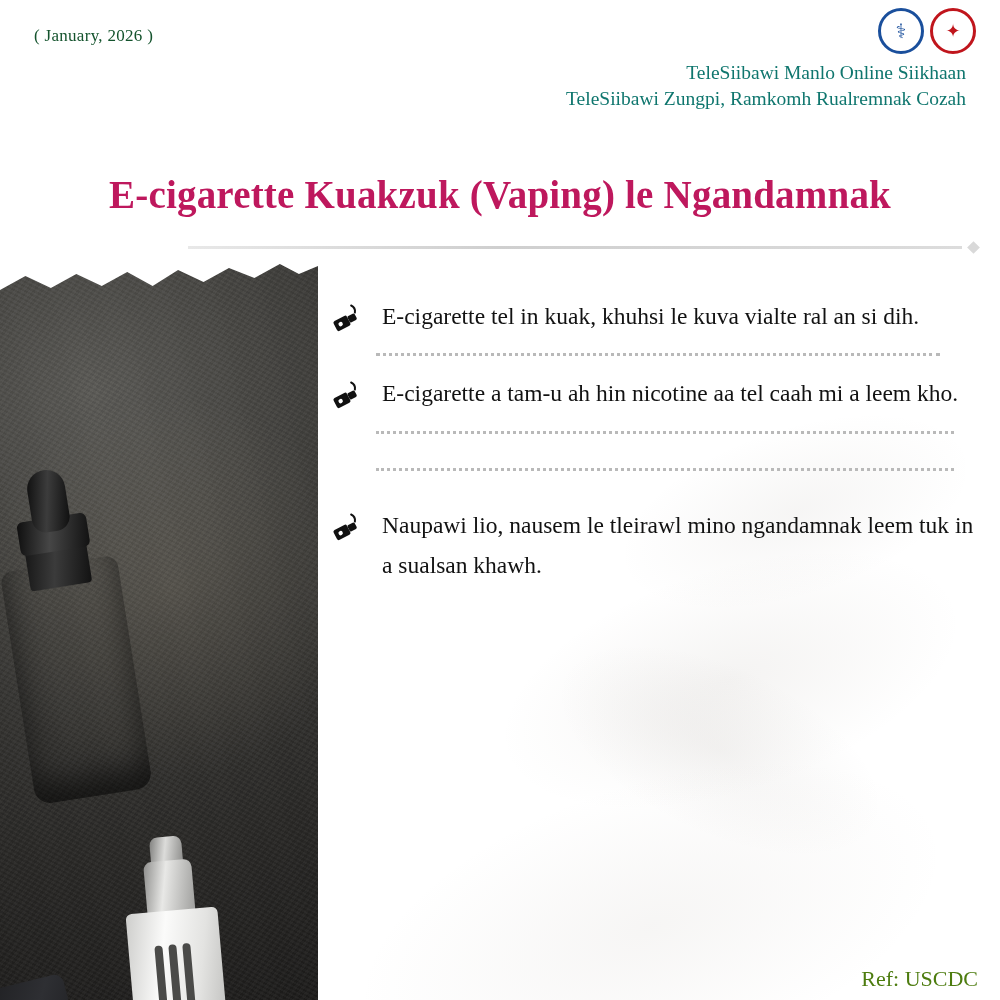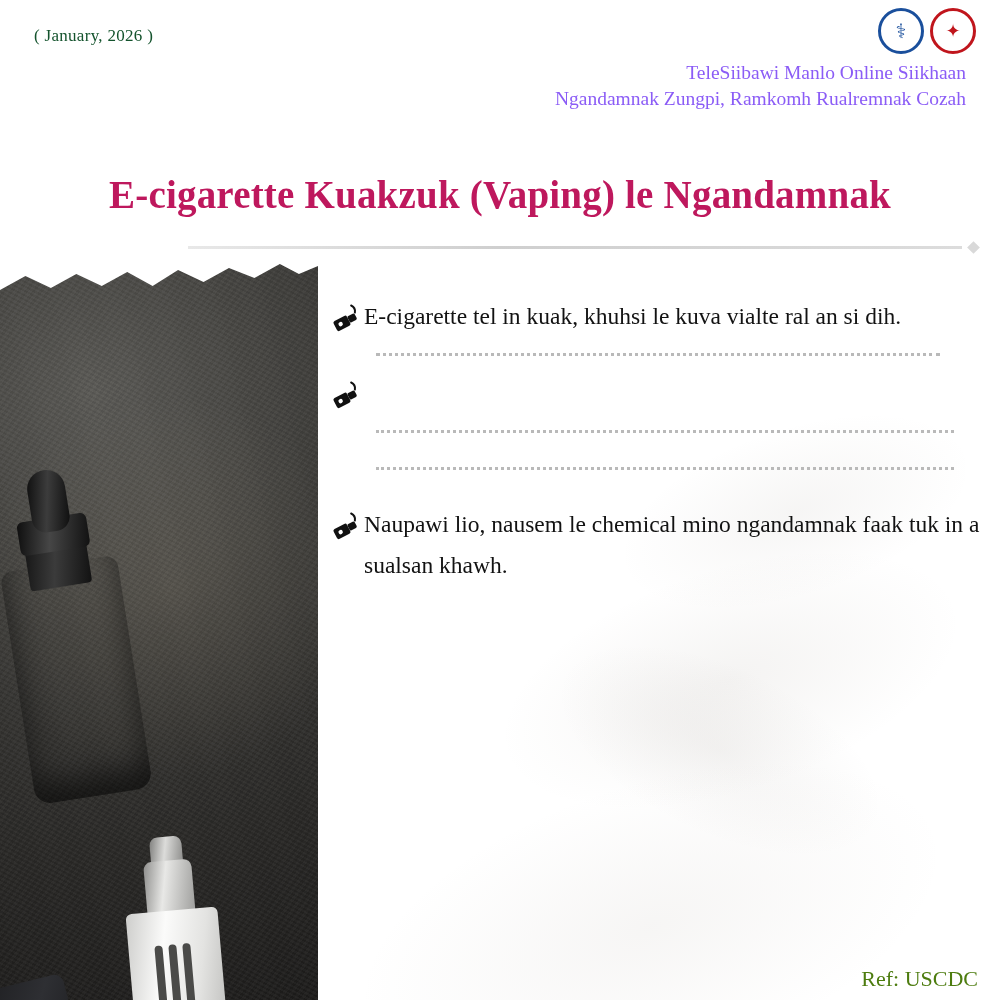--- a/index.html
+++ b/index.html
@@ -80,21 +80,21 @@
     border: 3px solid #c0151c;
   }
   .logo-red .star {
     position: absolute; left: 50%; top: 50%;
     transform: translate(-50%,-50%);
     font-size: 18px; color: #c0151c;
   }
 
   .org-line {
     font-size: 19.5px;
-    color: #8b5cf6;
+    color: #0f766e;
     line-height: 1.35;
     margin-right: 14px;
   }
 
   
   .title {
     position: absolute;
     left: 0; right: 0; top: 172px;
     text-align: center;
     font-size: 39px;
@@ -226,20 +226,21 @@
 
   
   .content {
     position: absolute;
     left: 330px; top: 296px;
     width: 650px;
   }
   .item {
     display: flex;
     align-items: flex-start;
+    gap: 18px;
   }
   .bullet-icon {
     flex: 0 0 auto;
     width: 34px; height: 34px;
     margin-top: 6px;
     position: relative;
   }
   .bullet-icon svg { display: block; }
   .item-text {
     font-size: 23.5px;
@@ -273,21 +274,21 @@
   <div class="org-block">
     <div class="logos">
       <div class="logo logo-moh">
         <span class="snake">⚕</span>
       </div>
       <div class="logo logo-red">
         <span class="star">✦</span>
       </div>
     </div>
     <div class="org-line">TeleSiibawi Manlo Online Siikhaan</div>
-    <div class="org-line">Ngandamnak Zungpi, Ramkomh Rualremnak Cozah</div>
+    <div class="org-line">TeleSiibawi Zungpi, Ramkomh Rualremnak Cozah</div>
   </div>
 
   <div class="title">E-cigarette Kuakzuk (Vaping) le Ngandamnak</div>
 
   <div class="divider">
     <div class="bar"></div>
     <div class="dia"></div>
   </div>
 
   <div class="photo">
@@ -336,38 +337,39 @@
       <span class="bullet-icon">
         <svg width="34" height="34" viewBox="0 0 34 34">
           <g transform="rotate(-28 17 17)">
             <rect x="3" y="13" width="15" height="11" rx="2" fill="#111"></rect>
             <rect x="18" y="15" width="8" height="7" rx="1.5" fill="#111"></rect>
             <circle cx="9" cy="18.5" r="2.2" fill="#fff"></circle>
             <path d="M27 15 q3 -4 0 -8" stroke="#111" stroke-width="2" fill="none" stroke-linecap="round"></path>
           </g>
         </svg>
       </span>
+      <span class="item-text">E-cigarette a tam-u ah hin nicotine aa tel caah mi a leem kho.</span>
     </div>
 
     <div class="sep wide"></div>
 
 
     <div class="sep wide" style="margin-top:34px;margin-bottom:34px;"></div>
 
     <div class="item">
       <span class="bullet-icon">
         <svg width="34" height="34" viewBox="0 0 34 34">
           <g transform="rotate(-28 17 17)">
             <rect x="3" y="13" width="15" height="11" rx="2" fill="#111"></rect>
             <rect x="18" y="15" width="8" height="7" rx="1.5" fill="#111"></rect>
             <circle cx="9" cy="18.5" r="2.2" fill="#fff"></circle>
             <path d="M27 15 q3 -4 0 -8" stroke="#111" stroke-width="2" fill="none" stroke-linecap="round"></path>
           </g>
         </svg>
       </span>
-      <span class="item-text">Naupawi lio, nausem le chemical mino ngandamnak faak tuk in a sualsan khawh.</span>
+      <span class="item-text">Naupawi lio, nausem le tleirawl mino ngandamnak leem tuk in a sualsan khawh.</span>
     </div>
 
   </div>
 
   <div class="ref">Ref: USCDC</div>
 
 </div>
 
 </body></html>

